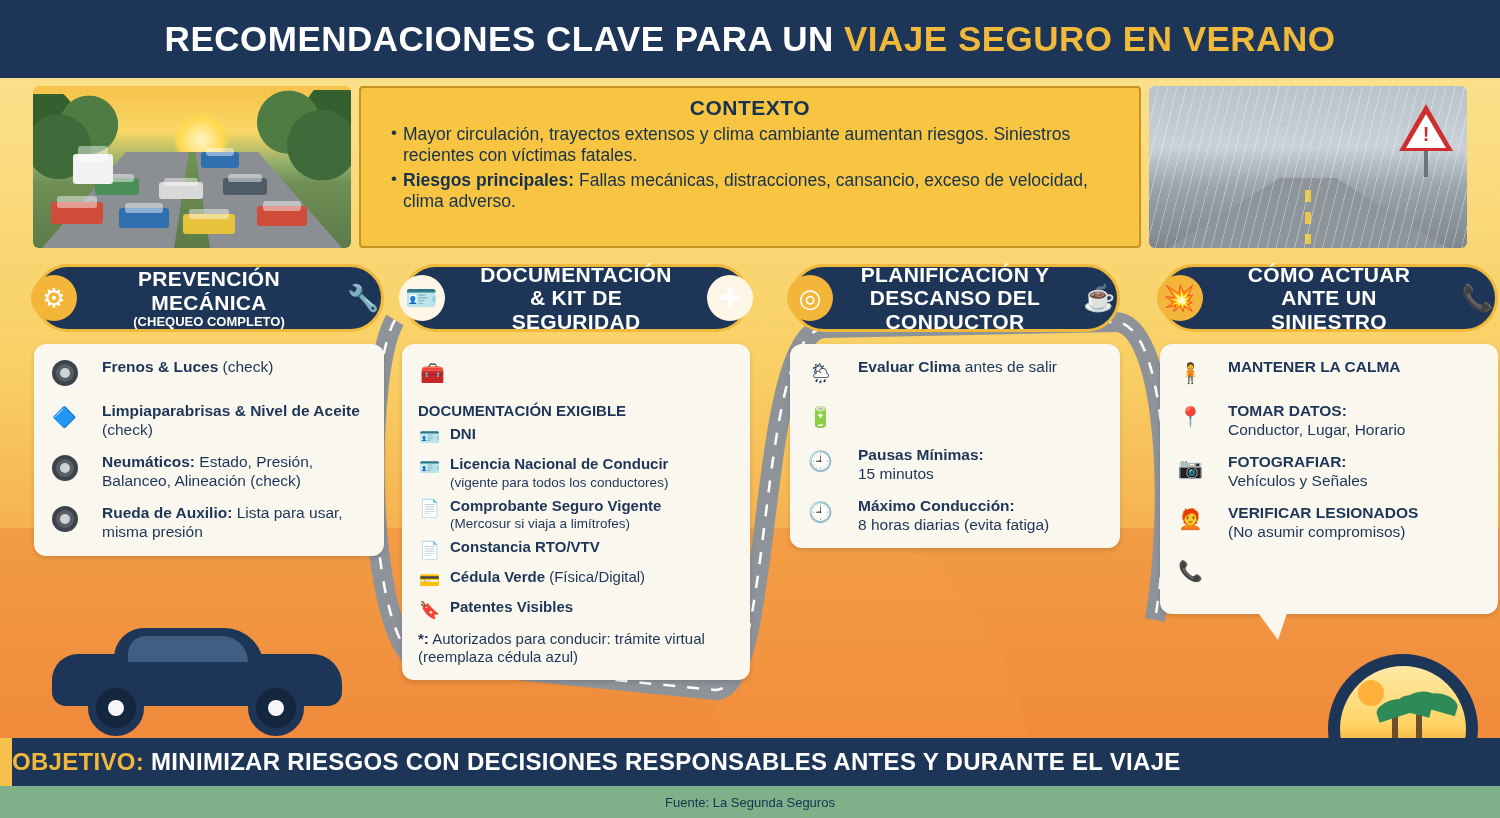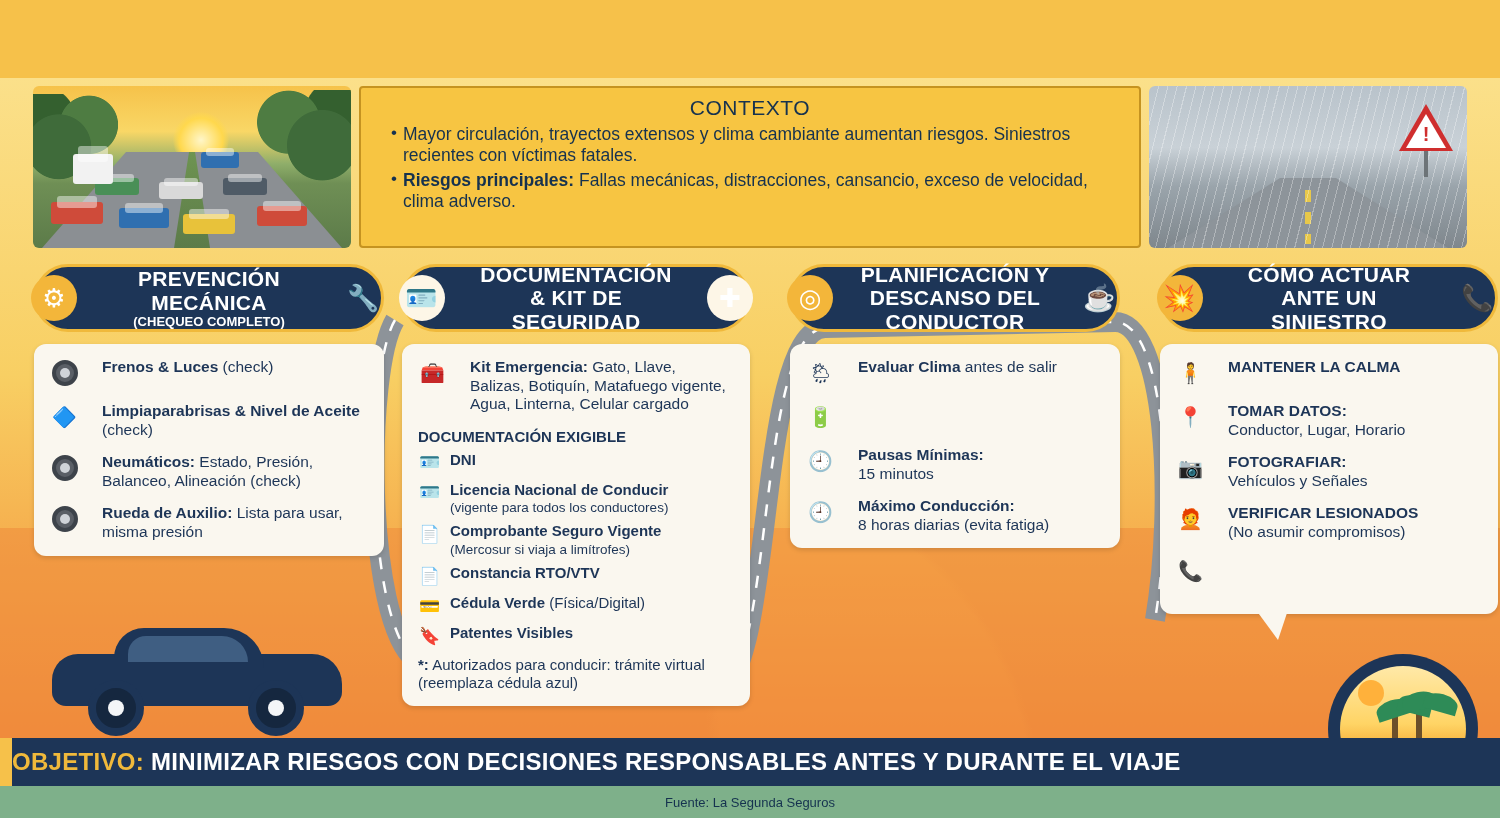--- a/index.html
+++ b/index.html
@@ -77,21 +77,21 @@
   .warn-sign{position:absolute;right:14px;top:18px;width:54px;height:48px;}
   .warn-sign .tri{width:0;height:0;border-left:27px solid transparent;border-right:27px solid transparent;border-bottom:47px solid #cf2e2e;}
   .warn-sign .tri-in{position:absolute;left:7px;top:10px;width:0;height:0;border-left:20px solid transparent;border-right:20px solid transparent;border-bottom:34px solid #fff;}
   .warn-sign .bang{position:absolute;left:50%;top:20px;transform:translateX(-50%);color:#cf2e2e;font-weight:bold;font-size:20px;line-height:20px;}
   .warn-sign .pole{position:absolute;left:50%;top:47px;transform:translateX(-50%);width:4px;height:26px;background:#6d7478;}
 
   .context {
     flex:1; background:#f7c542; border:2px solid #c59320; border-radius:4px;
     padding:8px 16px 8px 16px; color:#16324f;
   }
-  .context h2 { margin:0 0 4px 0; text-align:center; font-size:21px; font-weight:normal; letter-spacing:.5px; }
+  .context h2 { margin:0 0 4px 0; text-align:center; font-size:21px; font-weight:bold; letter-spacing:.5px; }
   .context ul { margin:0; padding:0 0 0 14px; list-style:none; }
   .context li { position:relative; padding-left:12px; font-size:17.5px; line-height:1.22; margin-bottom:3px; }
   .context li:before{content:"•";position:absolute;left:0;top:-1px;font-size:17px;}
   .context b{font-weight:bold;}
 
   
   .roadpath{position:absolute;left:355px;top:300px;width:830px;height:400px;}
   .roadpath svg{width:100%;height:100%;}
 
   
@@ -174,20 +174,23 @@
 
   
   .tail{position:absolute;left:96px;bottom:-26px;width:0;height:0;
     border-left:22px solid transparent;border-right:10px solid transparent;border-top:30px solid #faf7ef;}
 </style>
 </head>
 <body>
 
 <div class="page">
 
+  <div class="header">
+    <h1><span>RECOMENDACIONES CLAVE PARA UN </span><span class="hl">VIAJE SEGURO EN VERANO</span></h1>
+  </div>
 
   <div class="bodybg"></div>
 
   <div class="roadpath">
     <svg viewBox="0 0 830 400" preserveAspectRatio="none">
       <path d="M40 20 C 10 70, 10 320, 60 360 L 360 390 C 420 392, 400 30, 470 28 L 760 22 C 810 22, 820 200, 800 320" fill="none" stroke="#8d9399" stroke-width="20"></path>
       <path d="M40 20 C 10 70, 10 320, 60 360 L 360 390 C 420 392, 400 30, 470 28 L 760 22 C 810 22, 820 200, 800 320" fill="none" stroke="#ffffff" stroke-width="2.5" stroke-dasharray="12 12"></path>
     </svg>
   </div>
 
@@ -278,21 +281,20 @@
         <span>
           <div class="t1"><span>DOCUMENTACIÓN</span><br><span>&amp; KIT DE</span><br><span>SEGURIDAD</span></div>
         </span>
         <span class="ico-r">
             <span class="ico-circle white">✚</span>
           </span>
       </div>
       <div class="card">
         <div class="row">
           <span class="ic">🧰</span>
-          <span class="tx"><b>Kit Emergencia:</b><span> Gato, Llave, Balizas, Botiquín, Matafuego vigente, Agua, Linterna, Celular cargado</span></span>
         </div>
         <div class="subhead">DOCUMENTACIÓN EXIGIBLE</div>
         <div class="doclist">
           <div class="doc-item">
             <span class="ic">🪪</span>
             <span class="tx"><b>DNI</b></span>
           </div>
           <div class="doc-item">
             <span class="ic">🪪</span>
             <span class="tx"><b>Licencia Nacional de Conducir</b><br><span class="small">(vigente para todos los conductores)</span></span>

